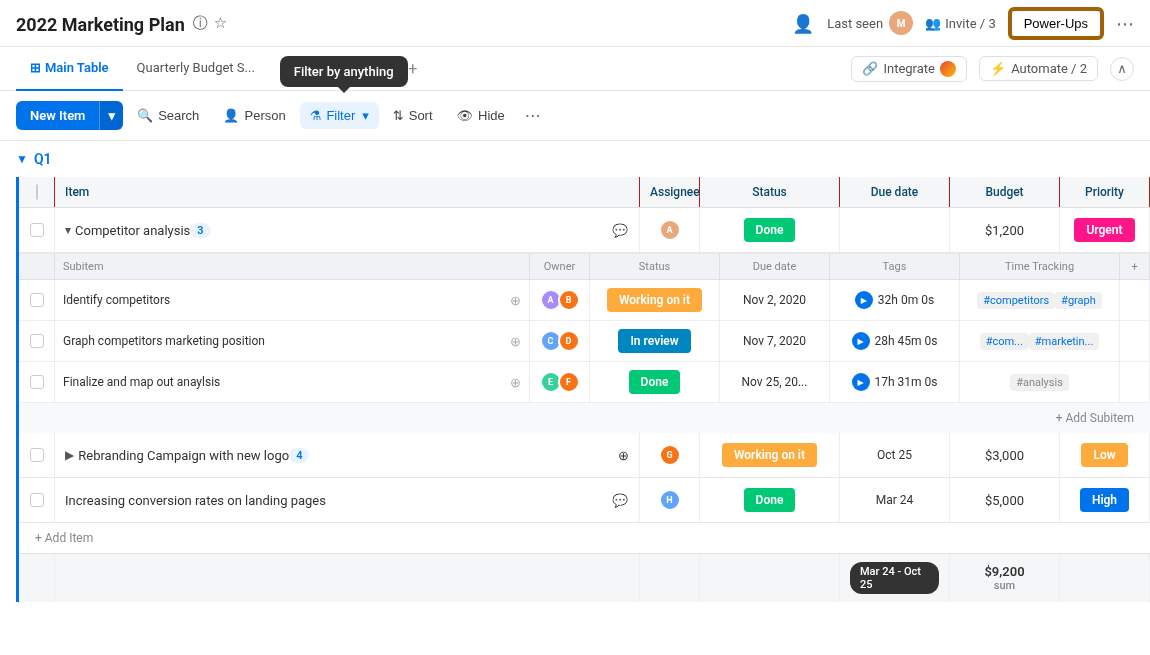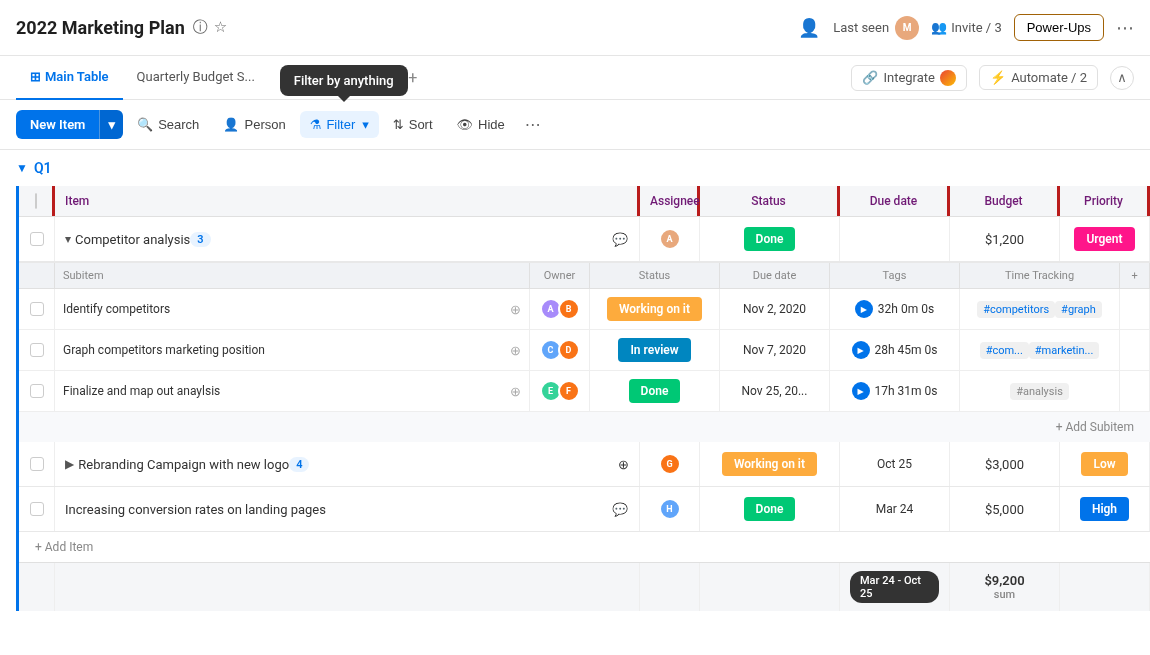--- a/index.html
+++ b/index.html
@@ -1,26 +1,26 @@
 <!DOCTYPE html>
 <html><head>
   <meta charset="utf-8">
   <style>
     * { box-sizing: border-box; margin: 0; padding: 0; }
     body { font-family: -apple-system, BlinkMacSystemFont, 'Segoe UI', Roboto, sans-serif; background: #fff; font-size: 13px; color: #333; overflow: hidden; width: 1150px; height: 655px; }
 
     
-    .app-header { display: flex; align-items: center; padding: 24px 16px; border-bottom: 1px solid #e5e5e5; height: 56px; }
+    .app-header { display: flex; padding: 14px 16px; border-bottom: 1px solid #e5e5e5; height: 47px; }
     .app-title { font-size: 18px; font-weight: 700; color: #1f1f1f; margin-right: 8px; }
     .header-icons { display: flex; gap: 6px; color: #666; font-size: 15px; margin-right: auto; }
     .header-right { display: flex; align-items: center; gap: 12px; }
     .last-seen { display: flex; align-items: center; gap: 6px; font-size: 13px; color: #555; }
     .avatar { width: 24px; height: 24px; border-radius: 50%; background: #e8a87c; display: inline-flex; align-items: center; justify-content: center; font-size: 10px; font-weight: bold; color: #fff; }
     .invite-btn { display: flex; align-items: center; gap: 4px; font-size: 13px; color: #555; cursor: pointer; }
-    .power-ups-btn { border: 1px solid #a16207; border-radius: 6px; padding: 5px 12px; font-size: 13px; cursor: pointer; background: #fff; }
+    .power-ups-btn { border: 4px solid #a16207; border-radius: 6px; padding: 5px 12px; font-size: 13px; cursor: pointer; background: #fff; }
     .dots-btn { color: #666; font-size: 18px; cursor: pointer; }
 
     
     .tabs-bar { display: flex; align-items: center; border-bottom: 1px solid #e5e5e5; padding: 0 16px; height: 44px; }
     .tab { display: flex; align-items: center; gap: 4px; padding: 0 14px; height: 44px; font-size: 13px; color: #555; cursor: pointer; border-bottom: 2px solid transparent; white-space: nowrap; }
     .tab.active { color: #0073ea; border-bottom: 2px solid #0073ea; font-weight: 600; }
     .tab-add { color: #888; font-size: 16px; padding: 0 8px; cursor: pointer; }
     .tab-right { margin-left: auto; display: flex; align-items: center; gap: 12px; }
     .integrate-btn, .automate-btn { display: flex; align-items: center; gap: 5px; font-size: 13px; color: #555; cursor: pointer; border: 1px solid #e0e0e0; border-radius: 6px; padding: 4px 10px; }
     .gmail-icon { width: 16px; height: 16px; border-radius: 50%; background: linear-gradient(135deg, #ea4335, #fbbc05); display: inline-block; }
@@ -45,21 +45,21 @@
     .content { overflow: auto; height: calc(655px - 50px - 44px - 50px); }
 
     
     .section-header { display: flex; align-items: center; gap: 6px; padding: 10px 16px; font-weight: 600; color: #1f1f1f; font-size: 14px; }
     .section-collapse { color: #0073ea; cursor: pointer; font-size: 12px; }
     .section-title { color: #0073ea; }
 
     
     .table-wrapper { margin-left: 16px; border-left: 3px solid #0073ea; margin-bottom: 4px; }
     .table-header { display: grid; grid-template-columns: 36px 1fr 60px 140px 110px 110px 90px; background: #f5f6f8; border-bottom: 1px solid #e0e0e0; }
-    .th { padding: 8px 10px; font-size: 12px; color: #701a75; font-weight: 500; text-align: center; border-right: 3px solid #b91c1c; }
+    .th { padding: 8px 10px; font-size: 12px; color: #0c4a6e; font-weight: 500; text-align: center; border-right: 1px solid #b91c1c; }
     .th.item-col { text-align: left; }
     .table-row-main { display: grid; grid-template-columns: 36px 1fr 60px 140px 110px 110px 90px; border-bottom: 1px solid #e8e8e8; align-items: center; background: #fff; }
     .td { padding: 8px 10px; font-size: 13px; border-right: 1px solid #eee; display: flex; align-items: center; justify-content: center; min-height: 44px; }
     .td.left { justify-content: flex-start; }
     .checkbox { width: 14px; height: 14px; border: 1.5px solid #ccc; border-radius: 3px; cursor: pointer; }
     .status-badge { padding: 5px 12px; border-radius: 4px; color: #fff; font-size: 12px; font-weight: 600; text-align: center; }
     .done { background: #00c875; }
     .working { background: #fdab3d; }
     .in-review { background: #0086c0; }
     .priority-urgent { background: #ff158a; color: #fff; padding: 5px 12px; border-radius: 4px; font-size: 12px; font-weight: 600; }

